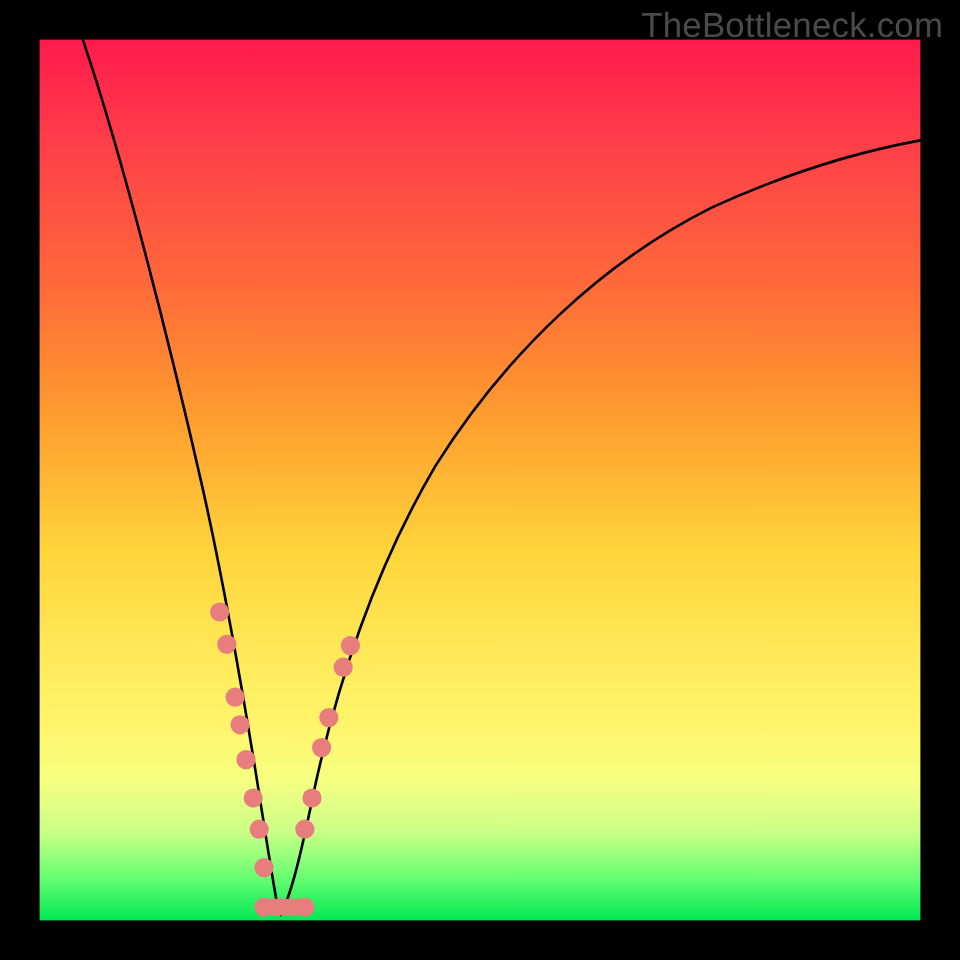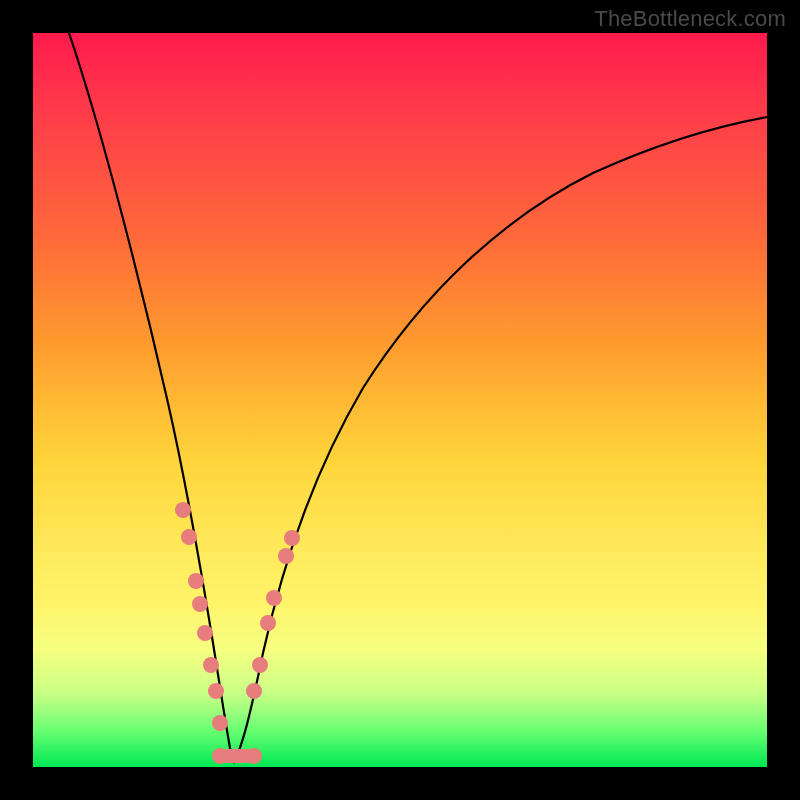--- a/index.html
+++ b/index.html
@@ -36,21 +36,21 @@
       #c9ff86 90%,
       #6aff72 95%,
       #00e853 100%
     );
   }
   .watermark {
     position: absolute;
     top: 6px;
     right: 14px;
     color: #4a4a4a;
-    font-size: 22px;
+    font-size: 29px;
     font-weight: 400;
     letter-spacing: 0.2px;
     font-family: Arial, Helvetica, sans-serif;
   }
   svg.curve {
     position: absolute;
     inset: 0;
     width: 734px;
     height: 734px;
     overflow: visible;

